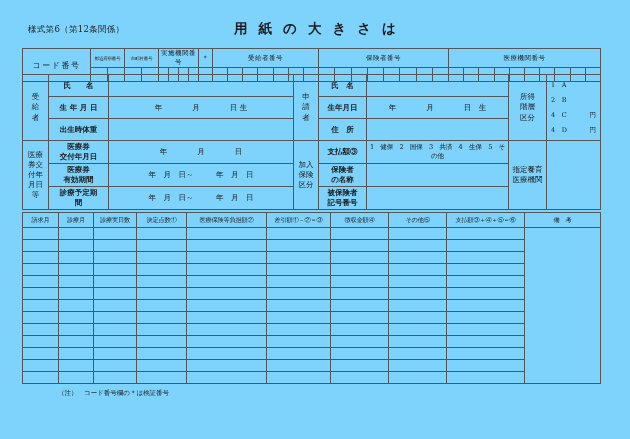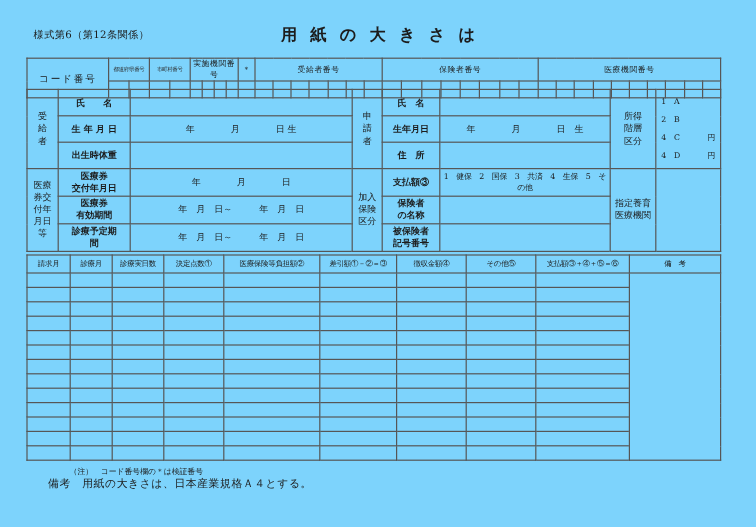--- a/index.html
+++ b/index.html
@@ -340,15 +340,14 @@
           <td></td>
           <td></td>
           <td></td>
           <td></td>
           <td></td>
     </tr>
   </tbody>
     </table>
 
   <div class="note1">（注）　コード番号欄の＊は検証番号</div>
-  <div class="note2">備考　用紙の大きさは、日本産業規格Ａ４とする。</div>
 
 </div>
 
 </body></html>

